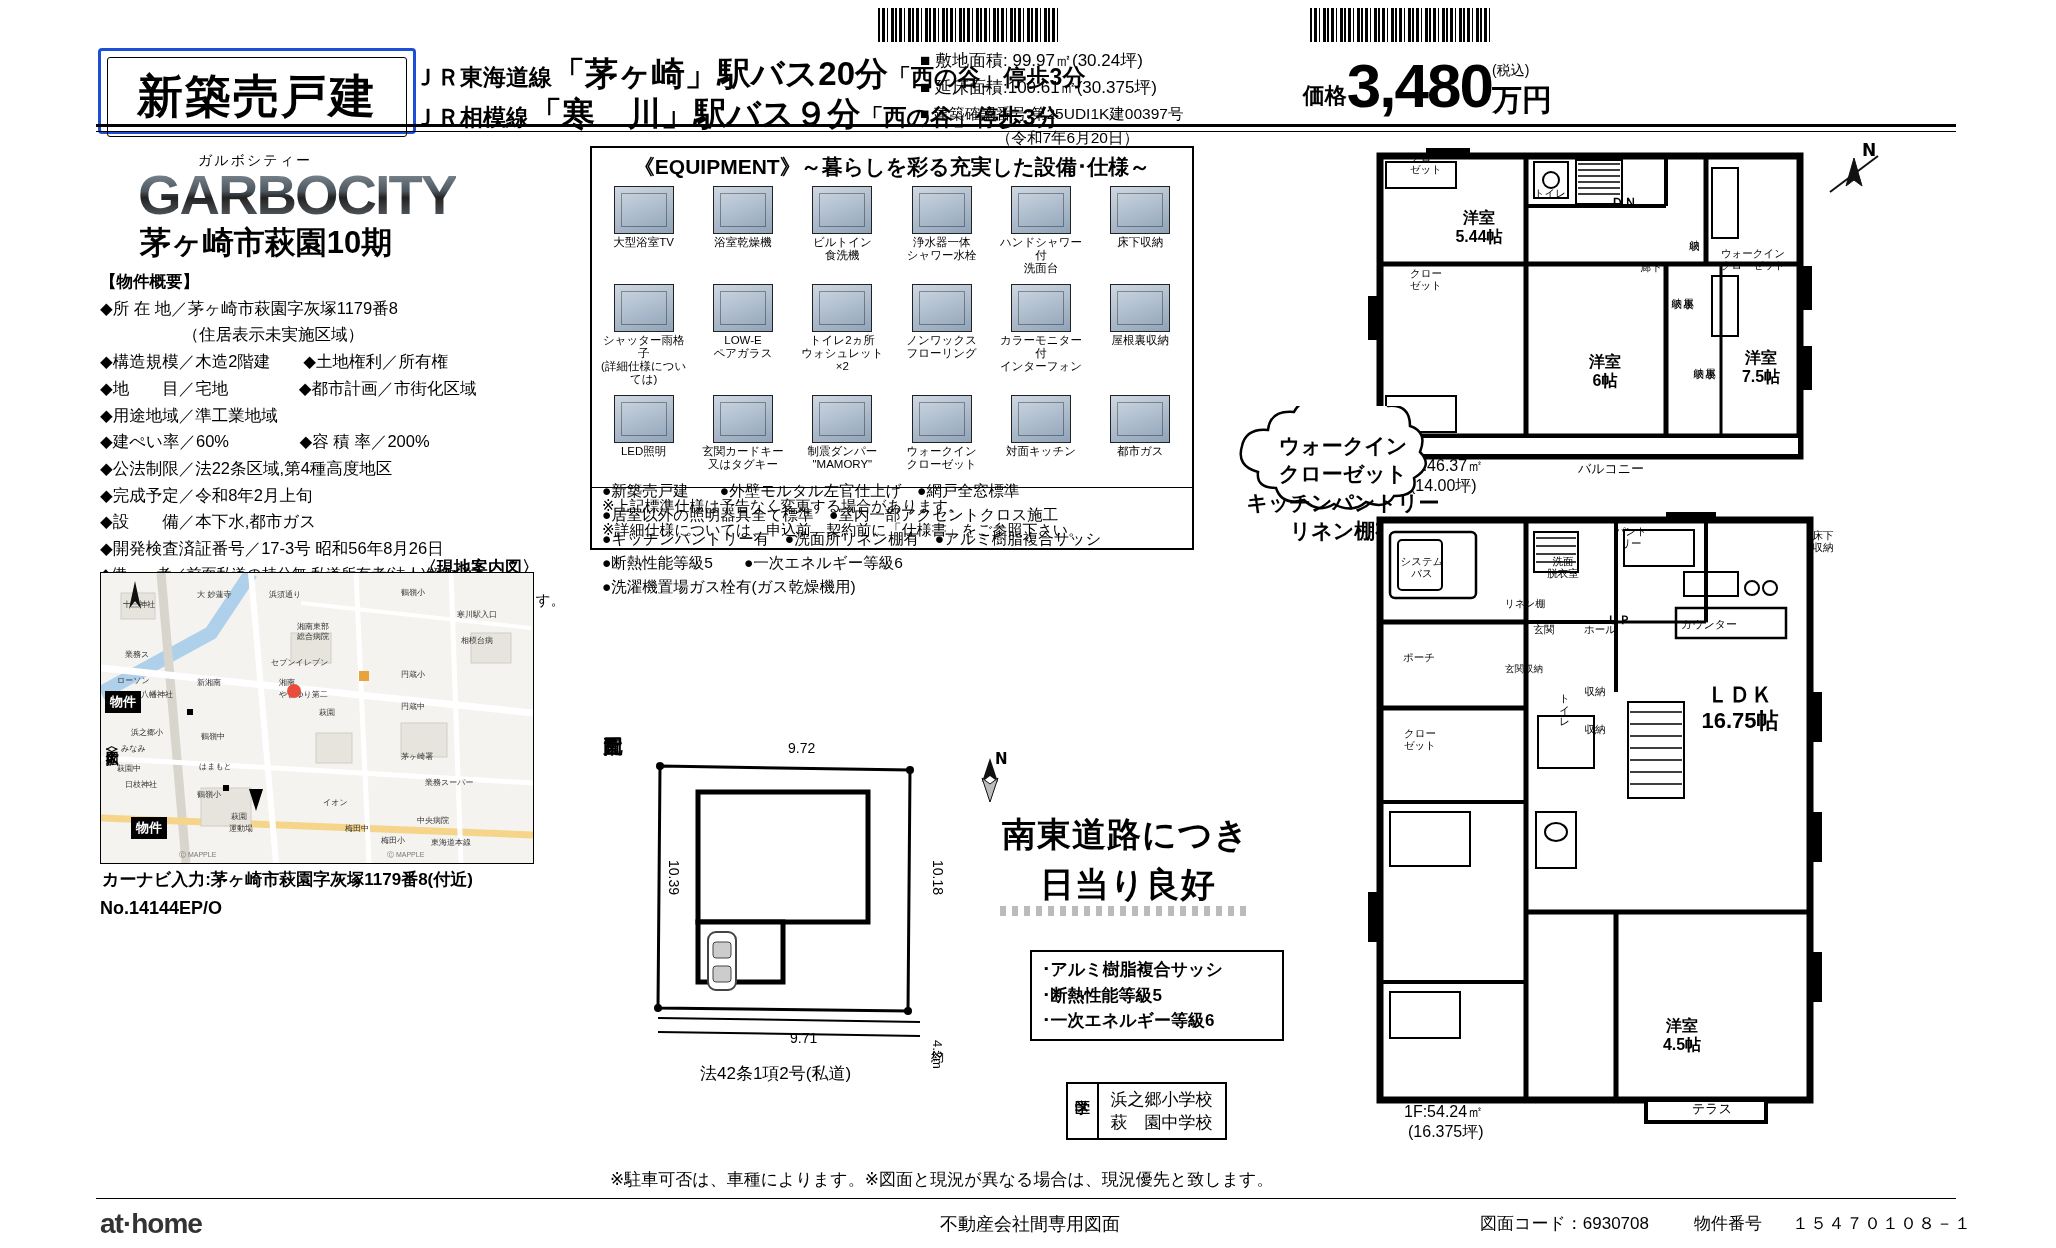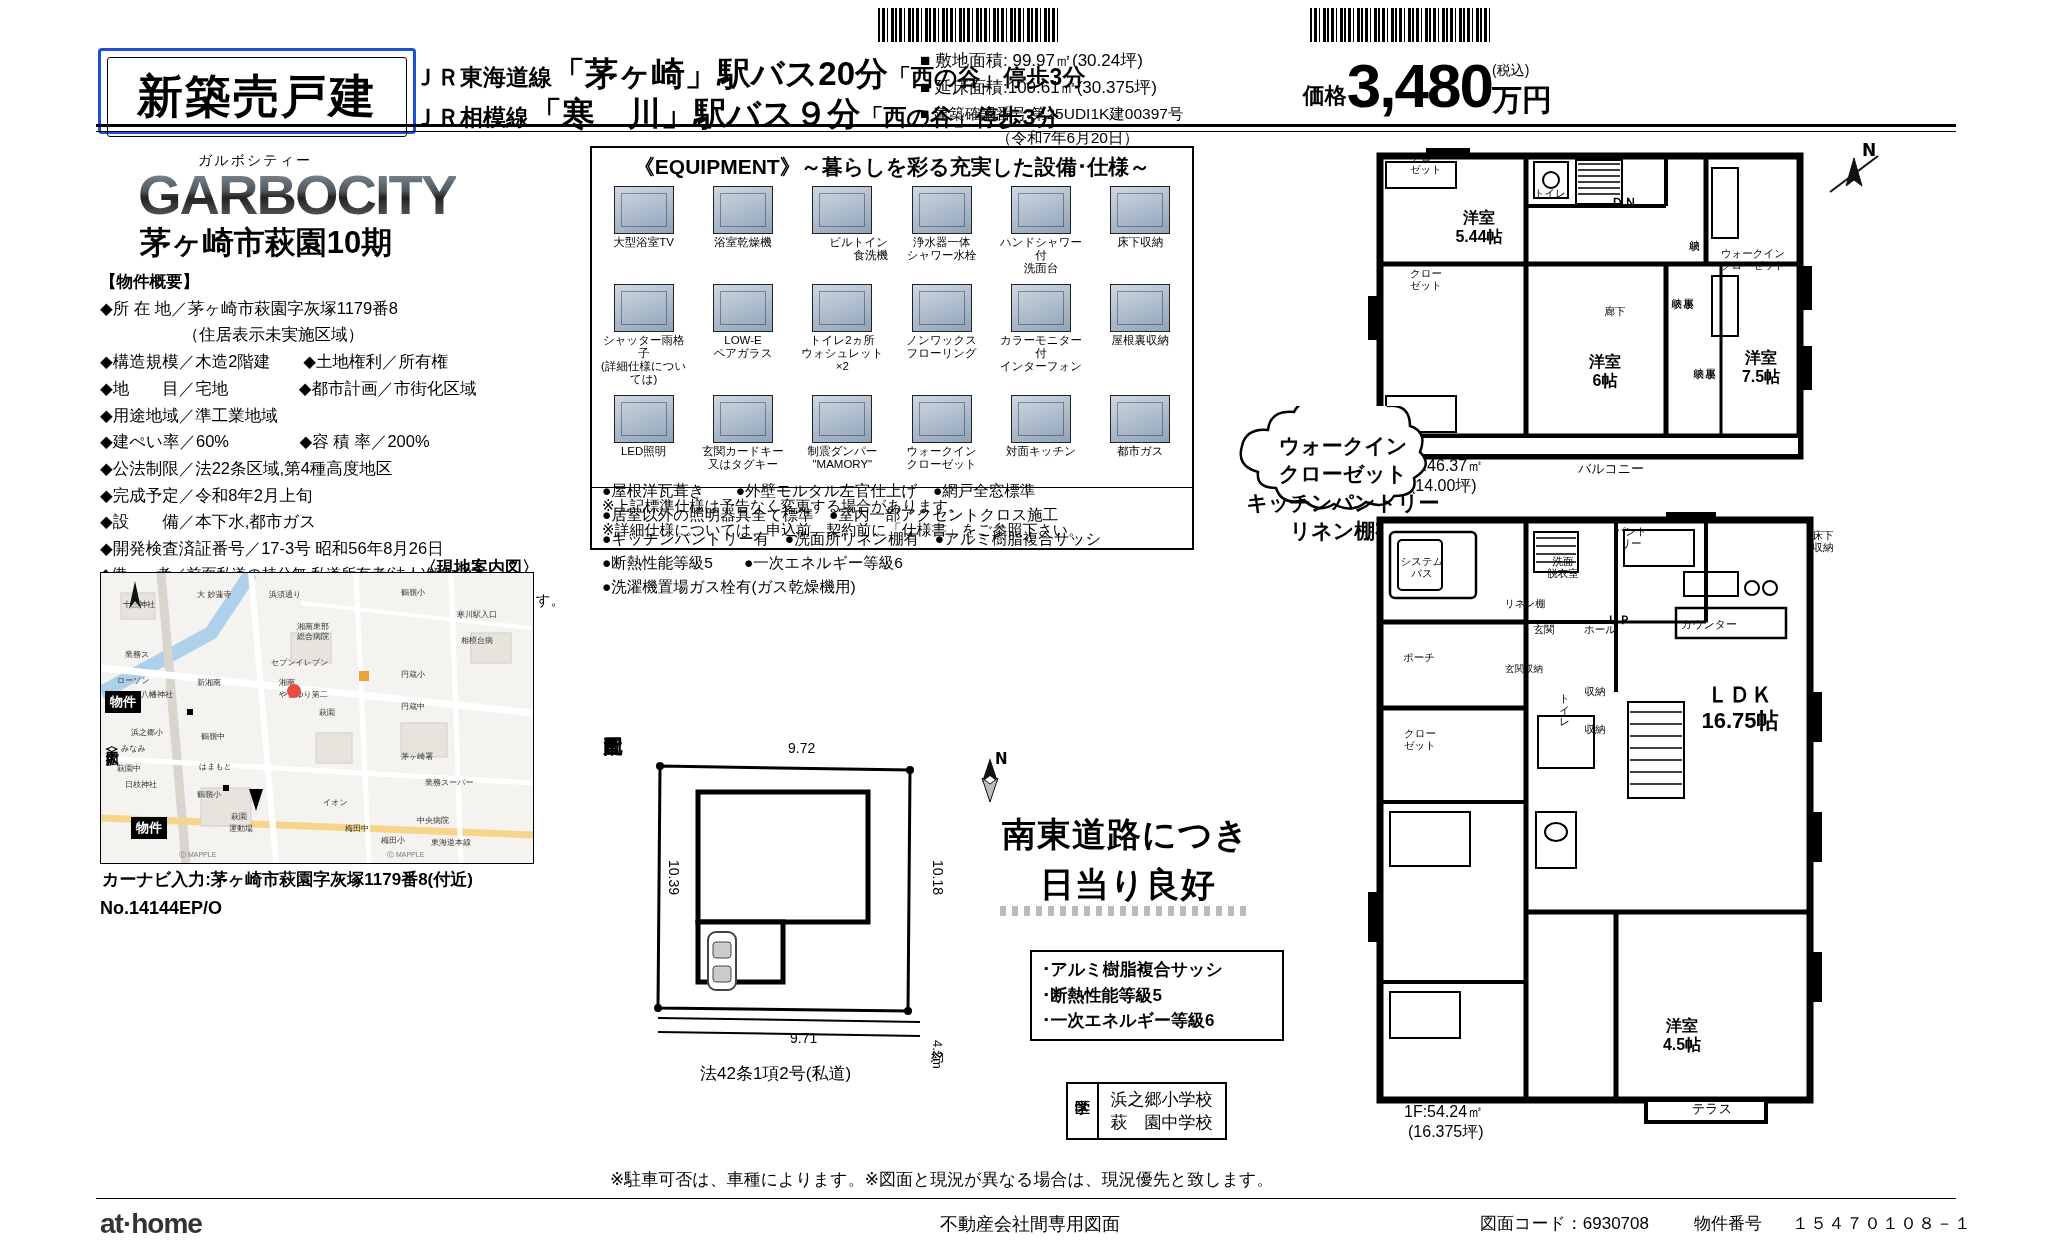--- a/index.html
+++ b/index.html
@@ -106,21 +106,21 @@
         <div class="eq-cell">
           <div class="eq-ico"></div>
           <div class="eq-lbl" style="white-space: pre-line;">大型浴室TV</div>
         </div>
         <div class="eq-cell">
           <div class="eq-ico"></div>
           <div class="eq-lbl" style="white-space: pre-line;">浴室乾燥機</div>
         </div>
         <div class="eq-cell">
           <div class="eq-ico"></div>
-          <div class="eq-lbl" style="white-space: pre-line; text-align: right;">ビルトイン
+          <div class="eq-lbl" style="white-space: pre-line;">ビルトイン
 食洗機</div>
         </div>
         <div class="eq-cell">
           <div class="eq-ico"></div>
           <div class="eq-lbl" style="white-space: pre-line;">浄水器一体
 シャワー水栓</div>
         </div>
         <div class="eq-cell">
           <div class="eq-ico"></div>
           <div class="eq-lbl" style="white-space: pre-line;">ハンドシャワー付
@@ -181,21 +181,21 @@
         <div class="eq-cell">
           <div class="eq-ico"></div>
           <div class="eq-lbl" style="white-space: pre-line;">対面キッチン</div>
         </div>
         <div class="eq-cell">
           <div class="eq-ico"></div>
           <div class="eq-lbl" style="white-space: pre-line;">都市ガス</div>
         </div>
       </div>
     <div class="feat-list" id="featlist" style="margin-top:4px;">
-        <div>●屋根洋瓦葺き　　●外壁モルタル左官仕上げ　●網戸全窓標準</div>
+        <div>●新築売戸建　　●外壁モルタル左官仕上げ　●網戸全窓標準</div>
         <div>●居室以外の照明器具全て標準　●室内一部アクセントクロス施工</div>
         <div>●キッチンパントリー有　●洗面所リネン棚有　●アルミ樹脂複合サッシ</div>
         <div>●断熱性能等級5　　●一次エネルギー等級6</div>
         <div>●洗濯機置場ガス栓有(ガス乾燥機用)</div>
       </div>
     <div class="note-box" id="eqnotes" style="position:absolute;bottom:0;left:0;right:0;">
         <div>※上記標準仕様は予告なく変更する場合があります。</div>
         <div>※詳細仕様については、申込前、契約前に「仕様書」をご参照下さい。</div>
       </div>
   </div>
@@ -378,21 +378,21 @@
   </div>
   <div class="abs small-lbl" style="left:1398px;top:152px;width:56px;white-space:pre-line;">クロー
 ゼット</div>
   <div class="abs small-lbl" style="left:1528px;top:188px;width:44px;">トイレ</div>
   <div class="abs small-lbl" style="left:1604px;top:196px;width:40px;font-size:13px;font-weight:bold;">ＤＮ</div>
   <div class="abs small-lbl" style="left:1660px;top:232px;width:40px;writing-mode:vertical-rl;">収納</div>
   <div class="abs small-lbl" style="left:1716px;top:248px;width:74px;white-space:pre-line;">ウォークイン
 クローゼット</div>
   <div class="abs small-lbl" style="left:1398px;top:268px;width:56px;white-space:pre-line;">クロー
 ゼット</div>
-  <div class="abs small-lbl" style="left:1594px;top:262px;width:42px;margin-top:44px;">廊下</div>
+  <div class="abs small-lbl" style="left:1630px;top:262px;width:42px;">廊下</div>
   <div class="abs small-lbl" style="left:1556px;top:462px;width:110px;font-size:13px;">バルコニー</div>
   <div class="abs small-lbl" style="left:1668px;top:290px;width:26px;writing-mode:vertical-rl;white-space:pre-line;">小屋裏
 収納</div>
   <div class="abs small-lbl" style="left:1690px;top:360px;width:26px;writing-mode:vertical-rl;white-space:pre-line;">小屋裏
 収納</div>
   <div class="abs" style="left:1404px;top:456px;font-size:16px;">2F:46.37㎡</div>
   <div class="abs" style="left:1410px;top:476px;font-size:16px;">(14.00坪)</div>
   <div class="abs" style="left:1818px;top:140px;">
     <svg width="70" height="70" viewBox="0 0 70 70">
         <text x="44" y="16" font-size="17" font-weight="bold" font-family="DejaVu Sans">N</text>

